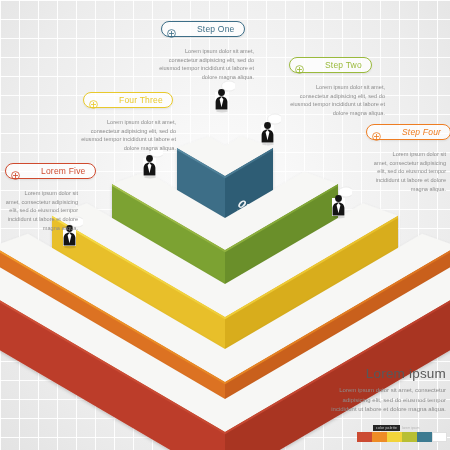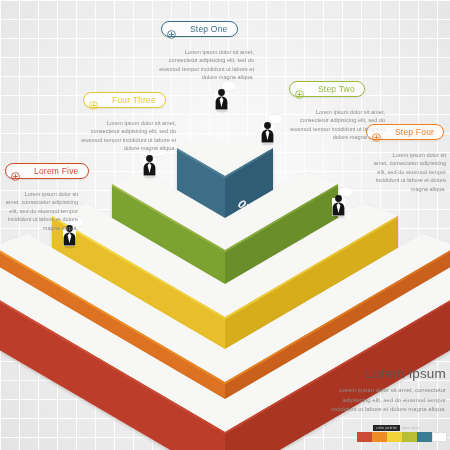--- a/index.html
+++ b/index.html
@@ -29,21 +29,21 @@
     font-weight:bold;font-style:italic;
     opacity:.92;
   }
   .subnum{
     fill:#ffffff;font-family:"Liberation Sans",sans-serif;
     font-size:2.3px;letter-spacing:.3px;opacity:.55;
   }
   
   .callout{position:absolute;}
   .badge{
-    display:inline-flex;align-items:center;gap:14px;
+    display:inline-flex;gap:21px;
     border:1.3px solid currentColor;border-radius:11px;
     padding:2px 9px 2px 5px;
     background:rgba(255,255,255,.75);
     box-shadow:0 1px 2px rgba(0,0,0,.08);
     white-space:nowrap;
   }
   .badge-label{font-size:8.5px;letter-spacing:.2px;}
   .plus-ico{width:9px;height:9px;flex:0 0 9px;display:block;}
   .cbody{
     font-size:5.6px;line-height:1.55;color:#8d8d8d;
@@ -205,21 +205,21 @@
         <circle cx="6" cy="6" r="5.2" fill="none" stroke="currentColor" stroke-width="1.1"></circle>
         <path d="M6 3.2v5.6M3.2 6h5.6" stroke="currentColor" stroke-width="1.1" stroke-linecap="round"></path>
       </svg>
     </span>
     <span class="badge-label">Step One</span>
   </div>
   <div class="cbody right" style="margin-left:-3px;">Lorem ipsum dolor sit amet, consectetur adipisicing elit, sed do eiusmod tempor incididunt ut labore et dolore magna aliqua.</div>
 </div>
 
 <div class="callout" style="left:289px;top:57px;">
-  <div class="badge" style="color:#9aba3c;margin-top:24px;">
+  <div class="badge" style="color:#9aba3c;">
     <span class="plus-ico">
       <svg viewBox="0 0 12 12" width="9" height="9">
         <circle cx="6" cy="6" r="5.2" fill="none" stroke="currentColor" stroke-width="1.1"></circle>
         <path d="M6 3.2v5.6M3.2 6h5.6" stroke="currentColor" stroke-width="1.1" stroke-linecap="round"></path>
       </svg>
     </span>
     <span class="badge-label">Step Two</span>
   </div>
   <div class="cbody right">Lorem ipsum dolor sit amet, consectetur adipisicing elit, sed do eiusmod tempor incididunt ut labore et dolore magna aliqua.</div>
 </div>
@@ -231,21 +231,21 @@
         <circle cx="6" cy="6" r="5.2" fill="none" stroke="currentColor" stroke-width="1.1"></circle>
         <path d="M6 3.2v5.6M3.2 6h5.6" stroke="currentColor" stroke-width="1.1" stroke-linecap="round"></path>
       </svg>
     </span>
     <span class="badge-label">Four Three</span>
   </div>
   <div class="cbody right" style="margin-left:-3px;">Lorem ipsum dolor sit amet, consectetur adipisicing elit, sed do eiusmod tempor incididunt ut labore et dolore magna aliqua.</div>
 </div>
 
 <div class="callout" style="left:366px;top:124px;">
-  <div class="badge" style="color:#ee7d22;">
+  <div class="badge" style="color:#ee7d22;font-style:italic;">
     <span class="plus-ico">
       <svg viewBox="0 0 12 12" width="9" height="9">
         <circle cx="6" cy="6" r="5.2" fill="none" stroke="currentColor" stroke-width="1.1"></circle>
         <path d="M6 3.2v5.6M3.2 6h5.6" stroke="currentColor" stroke-width="1.1" stroke-linecap="round"></path>
       </svg>
     </span>
     <span class="badge-label">Step Four</span>
   </div>
   <div class="cbody right" style="width:80px;">Lorem ipsum dolor sit amet, consectetur adipisicing elit, sed do eiusmod tempor incididunt ut labore et dolore magna aliqua.</div>
 </div>

